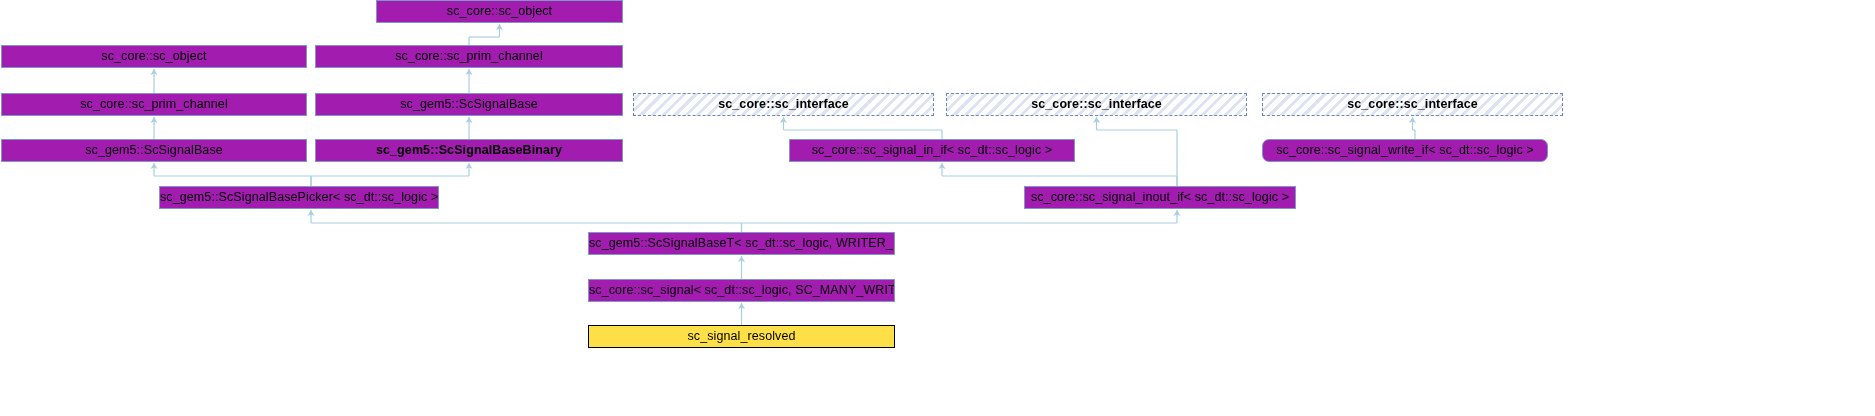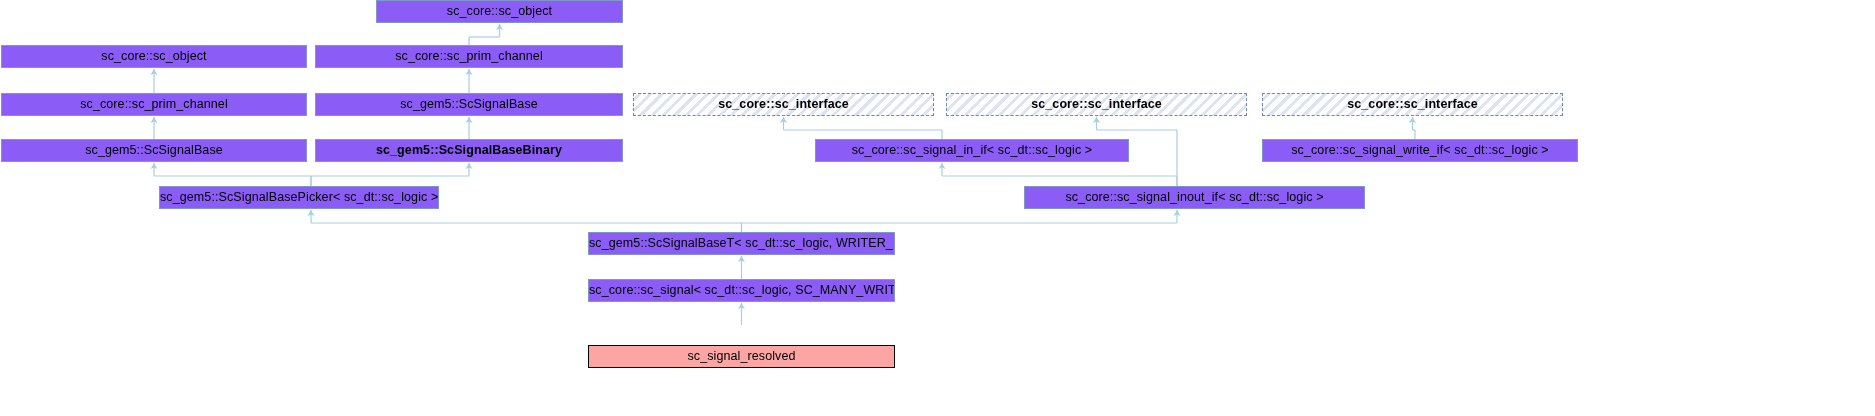--- a/index.html
+++ b/index.html
@@ -31,40 +31,39 @@
     height: 23px;
     line-height: 21px;
     text-align: center;
     font-size: 12.5px;
     color: #000000;
     white-space: nowrap;
     overflow: hidden;
     letter-spacing: 0.1px;
   }
   .node.solid {
-    background: #8b5cf6;
+    background: #a21caf;
     border: 1px solid #8096c8;
   }
   .node.abstract {
     border: 1px dashed #6c85bb;
     background-color: #eef1f8;
     background-image: repeating-linear-gradient(
         -45deg,
         rgba(255,255,255,0.95) 0px,
         rgba(255,255,255,0.95) 5px,
         #dde3f0 5px,
         #dde3f0 8px
     );
     font-weight: bold;
   }
   .node.current {
-    background: #fca5a5;
+    background: #fde047;
     border: 1px solid #000000;
     font-weight: normal;
-    margin-top: 20px;
   }
   .node-label {
     display: block;
     pointer-events: none;
   }
 </style>
 </head>
 <body>
 
 <div id="diagram">
@@ -142,30 +141,30 @@
       </div>
       <div class="node abstract" style="left: 1262px; top: 93px; width: 301px;">
         <span class="node-label">sc_core::sc_interface</span>
       </div>
       <div class="node solid" style="left: 1px; top: 139px; width: 306px;">
         <span class="node-label">sc_gem5::ScSignalBase</span>
       </div>
       <div class="node solid" style="left: 315px; top: 139px; width: 308px; font-weight: bold;">
         <span class="node-label">sc_gem5::ScSignalBaseBinary</span>
       </div>
-      <div class="node solid" style="left: 815px; top: 139px; width: 314px;">
+      <div class="node solid" style="left: 789px; top: 139px; width: 286px;">
         <span class="node-label">sc_core::sc_signal_in_if&lt; sc_dt::sc_logic &gt;</span>
       </div>
-      <div class="node solid" style="left: 1262px; top: 139px; width: 316px;">
+      <div class="node solid" style="left: 1262px; top: 139px; width: 286px; border-radius: 7px;">
         <span class="node-label">sc_core::sc_signal_write_if&lt; sc_dt::sc_logic &gt;</span>
       </div>
       <div class="node solid" style="left: 159px; top: 186px; width: 280px;">
         <span class="node-label">sc_gem5::ScSignalBasePicker&lt; sc_dt::sc_logic &gt;</span>
       </div>
-      <div class="node solid" style="left: 1024px; top: 186px; width: 341px;">
+      <div class="node solid" style="left: 1024px; top: 186px; width: 272px;">
         <span class="node-label">sc_core::sc_signal_inout_if&lt; sc_dt::sc_logic &gt;</span>
       </div>
       <div class="node solid" style="left: 588px; top: 232px; width: 307px;">
         <span class="node-label">sc_gem5::ScSignalBaseT&lt; sc_dt::sc_logic, WRITER_POLICY &gt;</span>
       </div>
       <div class="node solid" style="left: 588px; top: 279px; width: 307px;">
         <span class="node-label">sc_core::sc_signal&lt; sc_dt::sc_logic, SC_MANY_WRITERS &gt;</span>
       </div>
       <div class="node current" style="left: 588px; top: 325px; width: 307px;">
         <span class="node-label">sc_signal_resolved</span>

